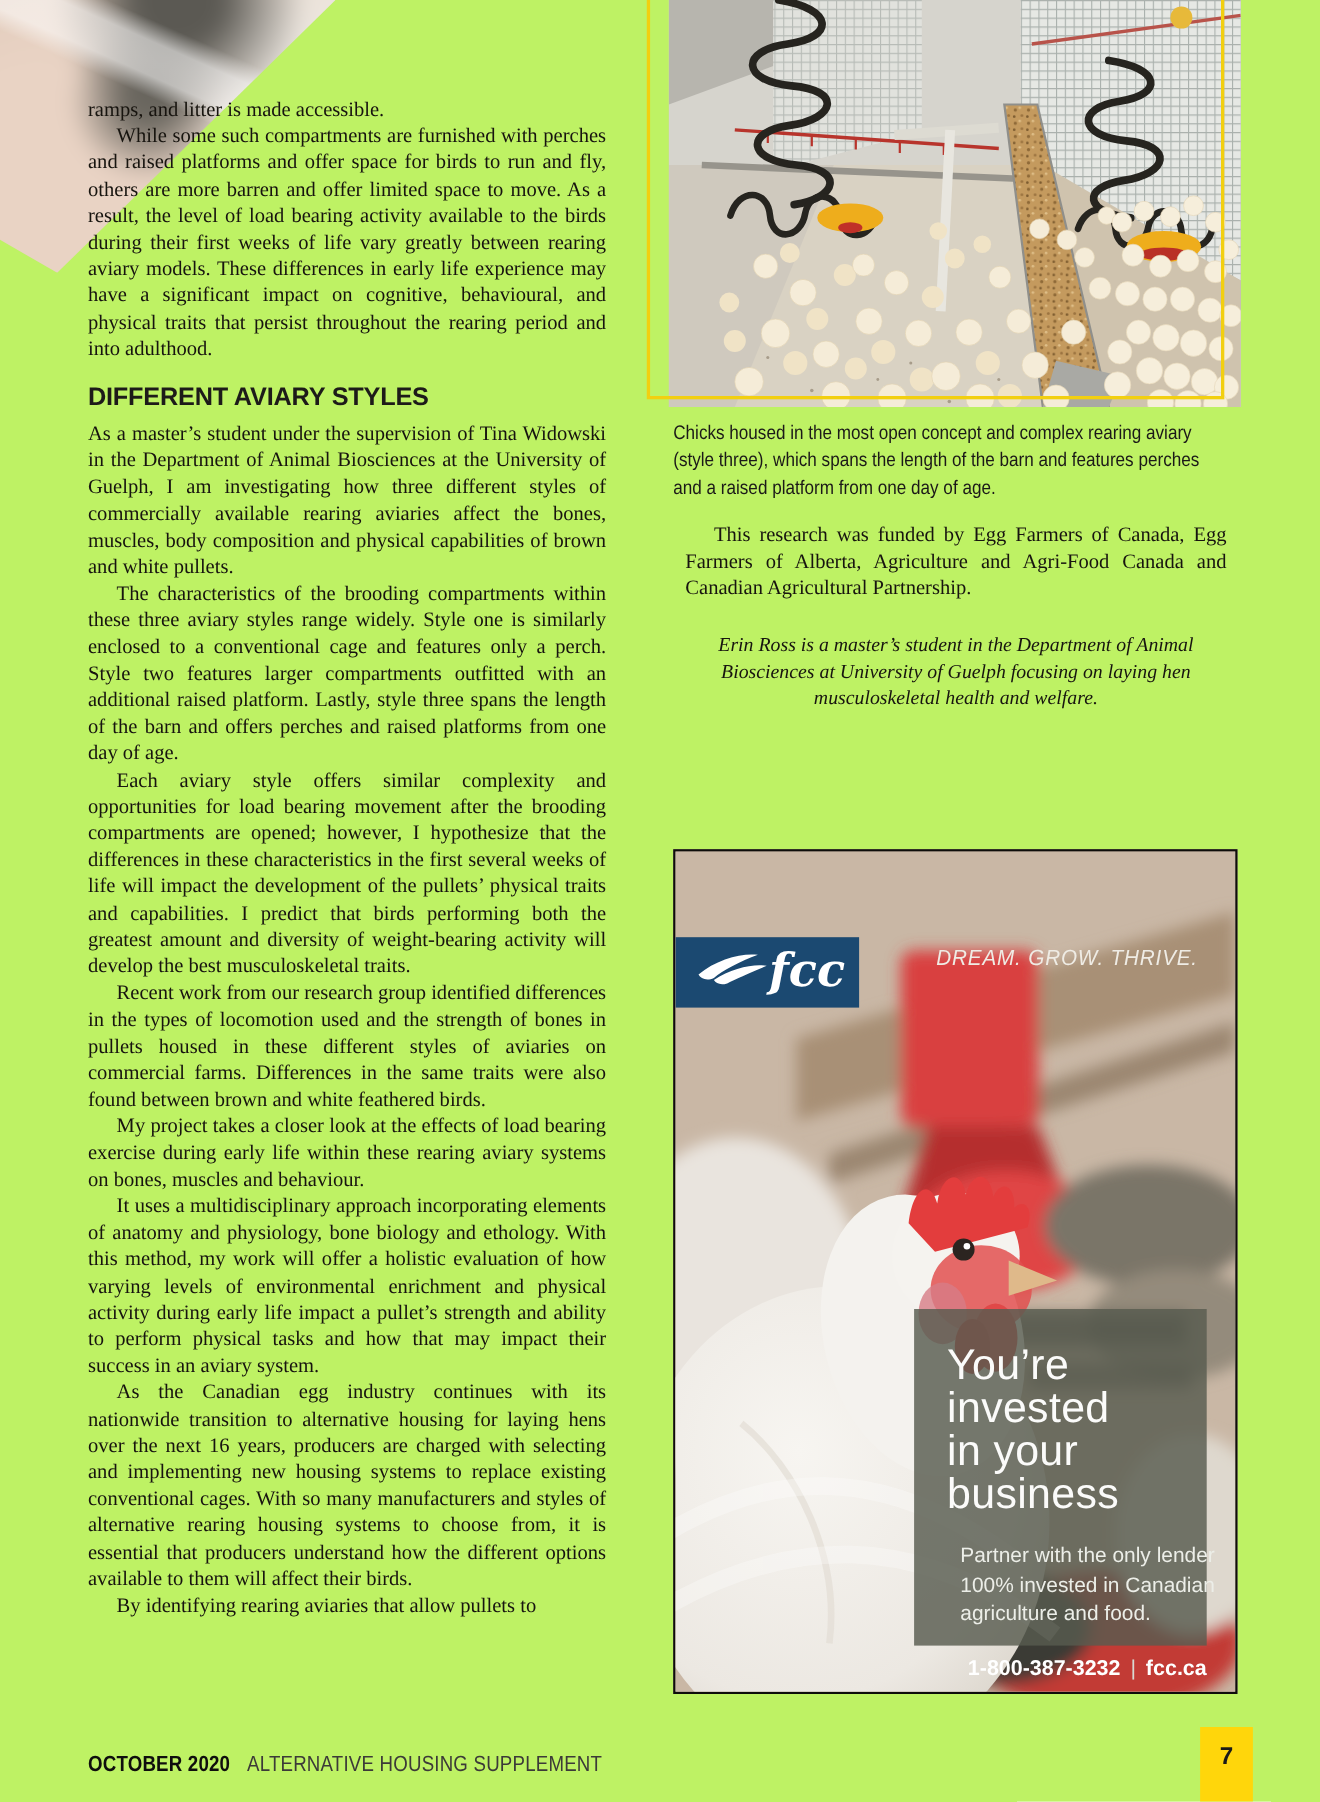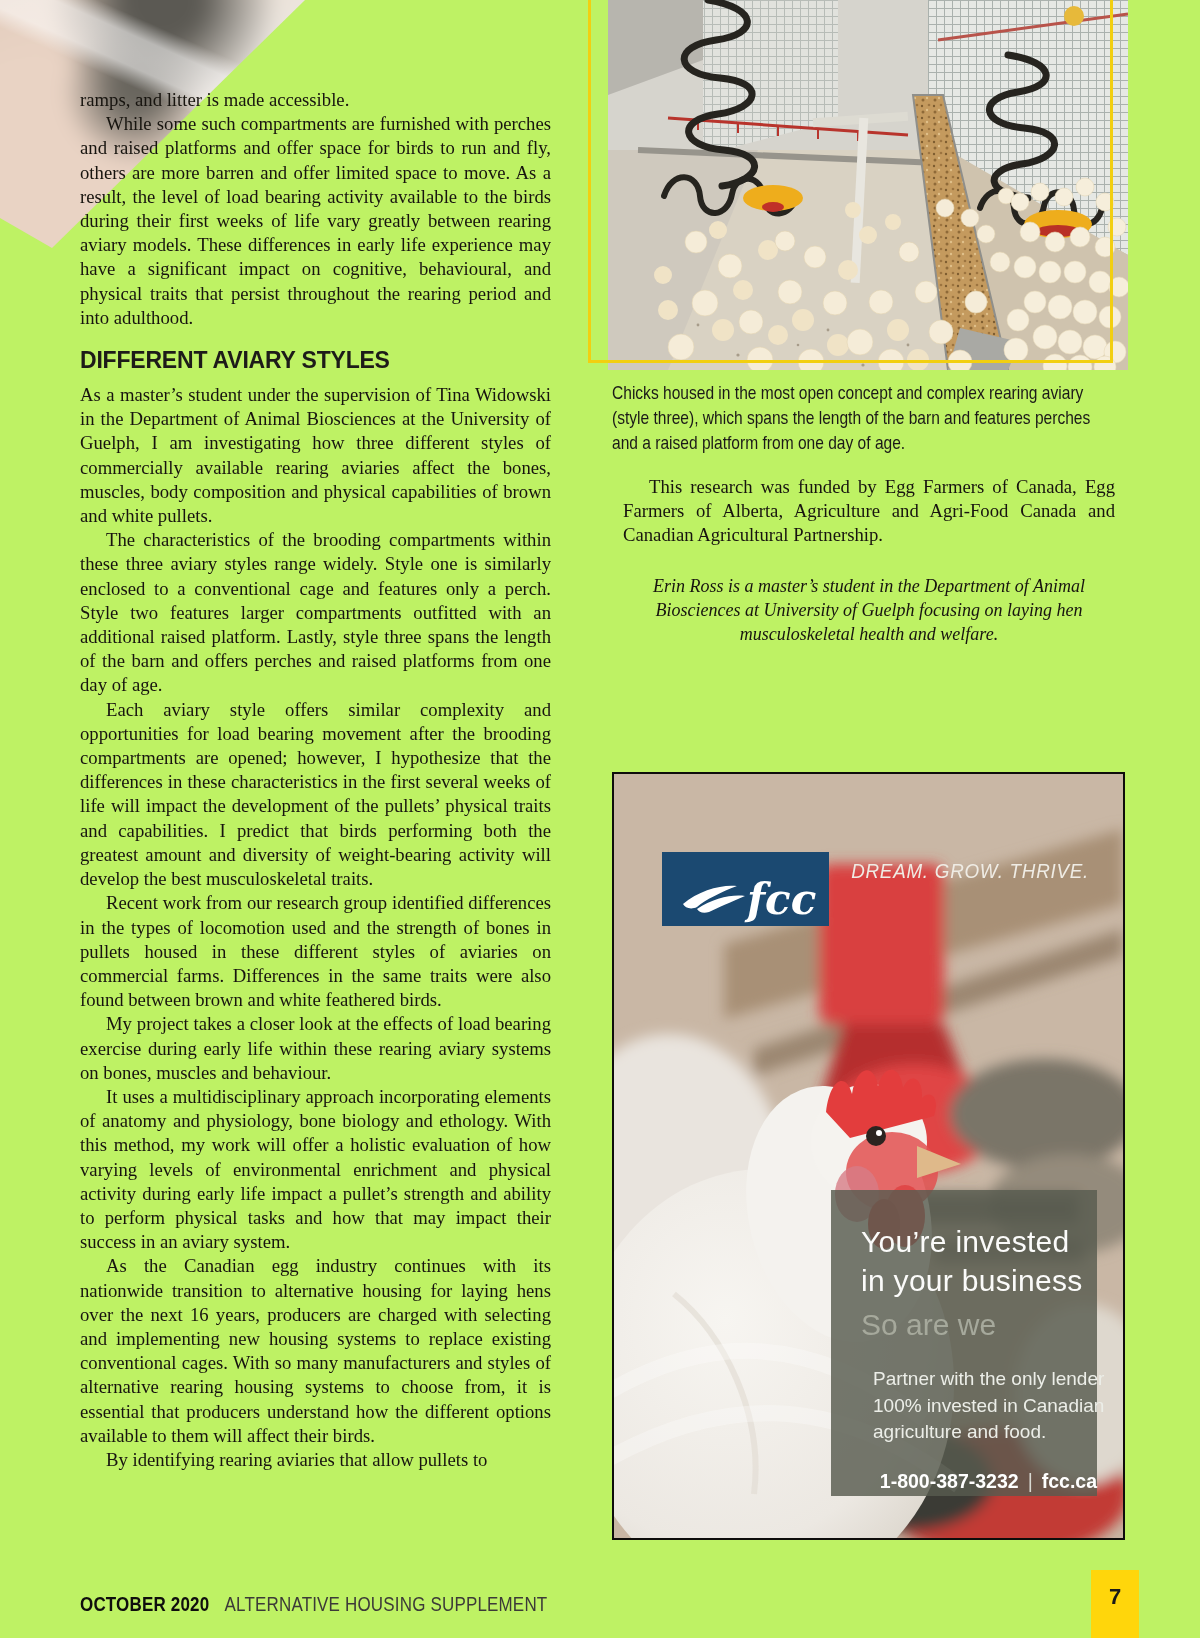--- a/index.html
+++ b/index.html
@@ -37,28 +37,28 @@
   
   .right-col{position:absolute;left:623px;top:475px;width:492px;}
   .right-col .body-p{font-size:18.7px;}
   .bio{margin:26px 0 0 0;font-style:italic;font-size:18px;line-height:24.2px;text-align:center;}
 
   
   .ad{position:absolute;left:612px;top:772px;width:509px;height:764px;
     border:2px solid #0e0d0b;overflow:hidden;background:#c7b5a4;
     font-family:"Liberation Sans",sans-serif;}
   .ad svg.ad-art{position:absolute;left:0;top:0;width:100%;height:100%;}
-  .fcc-logo-box{position:absolute;left:0;top:78px;width:167px;height:74px;background:#1b4971;z-index:4;
-    display:flex;align-items:flex-end;justify-content:center;margin-left:48px;}
+  .fcc-logo-box{position:absolute;left:0;top:78px;width:167px;height:64px;background:#1b4971;z-index:4;
+    display:flex;align-items:flex-start;justify-content:center;}
   .ad-tagline{position:absolute;top:86px;right:34px;z-index:4;
     font-style:italic;font-size:20px;letter-spacing:.8px;color:#efece5;
     transform:scaleX(.94);transform-origin:right top;}
   .ad-overlay{position:absolute;left:217px;top:416px;width:266px;height:306px;z-index:4;
     background:rgba(88,92,79,.82);box-sizing:border-box;padding:32px 0 0 30px;}
-  .ad-headline{margin:0;font-size:30px;line-height:39px;font-weight:400;color:#fbfbfa;letter-spacing:.3px;}
+  .ad-headline{margin:0;font-size:39px;line-height:39px;font-weight:400;color:#fbfbfa;letter-spacing:.3px;}
   .ad-subheadline{margin:8px 0 0 0;font-size:30px;line-height:34px;color:#a6a99c;}
   .ad-body{margin:24px 0 0 12px;width:232px;font-size:19px;line-height:26.5px;color:#eceee8;}
   .ad-contact{margin:24px 0 0 0;font-size:19.5px;color:#ffffff;font-weight:bold;text-align:right;}
   .ad-contact .pipe{font-weight:300;color:#d8d9d2;margin:0 9px;}
 
   
   .footer-line{position:absolute;left:80px;top:1593px;width:900px;
     font-family:"Liberation Sans",sans-serif;font-size:20px;letter-spacing:.2px;
     transform:scaleX(.85);transform-origin:left top;white-space:nowrap;}
   .footer-date{font-weight:bold;color:#0f0e0d;}
@@ -281,21 +281,20 @@
           <path d="M26,39 C42,28 62,24 74,26 C60,32 46,38 38,42 C32,44 28,42 26,39 Z"></path>
         </g>
         <text x="76" y="44" font-family="DejaVu Serif, serif" font-style="italic" font-weight="bold" font-size="42" fill="#ffffff">fcc</text>
       </svg>
     </div>
 
     <div class="ad-tagline">DREAM. GROW. THRIVE.</div>
 
     <div class="ad-overlay">
       <p class="ad-headline"><span>You’re invested</span><br><span>in your business</span></p>
-      <p class="ad-subheadline">So are we</p>
       <p class="ad-body">Partner with the only lender 100% invested in Canadian agriculture and food.</p>
       <p class="ad-contact"><span>1-800-387-3232</span><span class="pipe">|</span><span>fcc.ca</span></p>
     </div>
   </aside>
 
   <footer>
     <div class="footer-line">
       <span class="footer-date">OCTOBER 2020</span><span class="footer-title">ALTERNATIVE HOUSING SUPPLEMENT</span>
     </div>
     <div class="page-tab">7</div>

